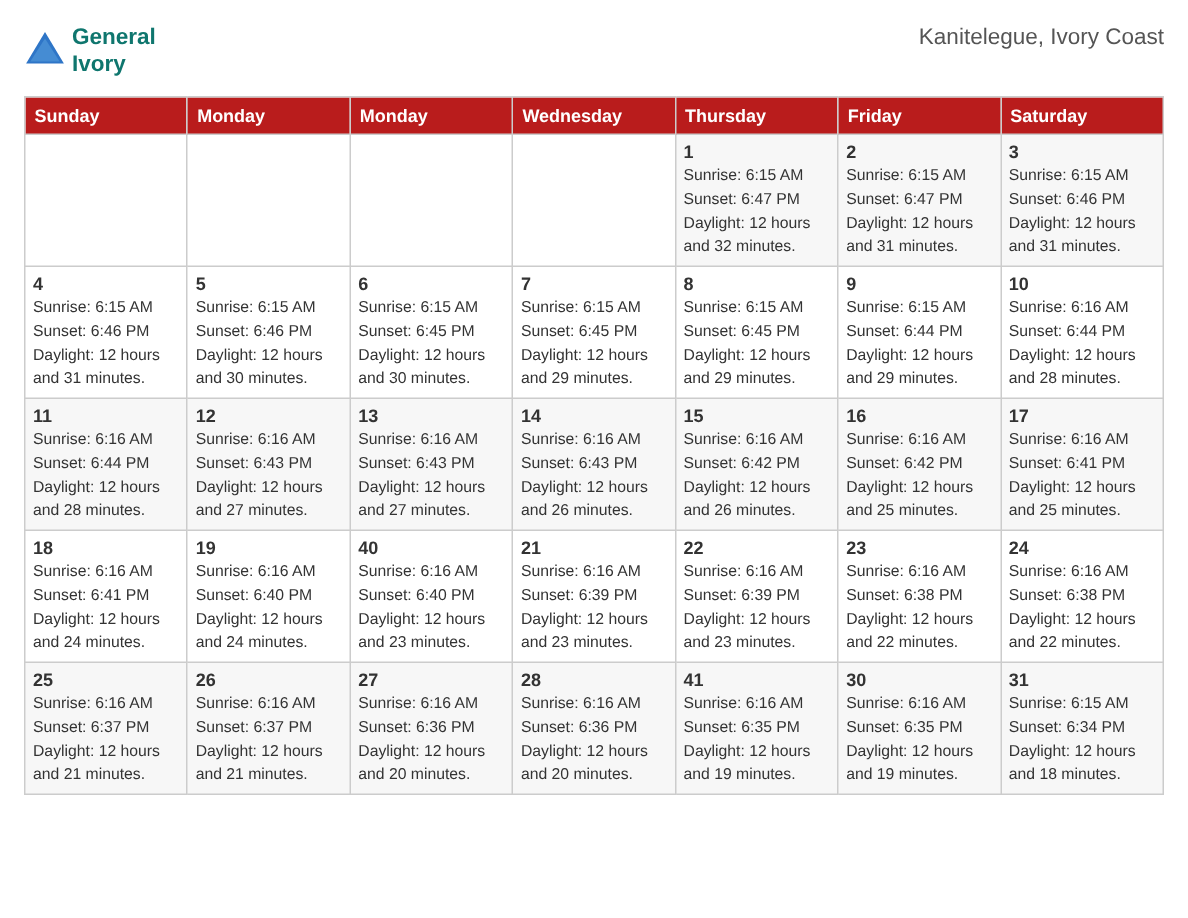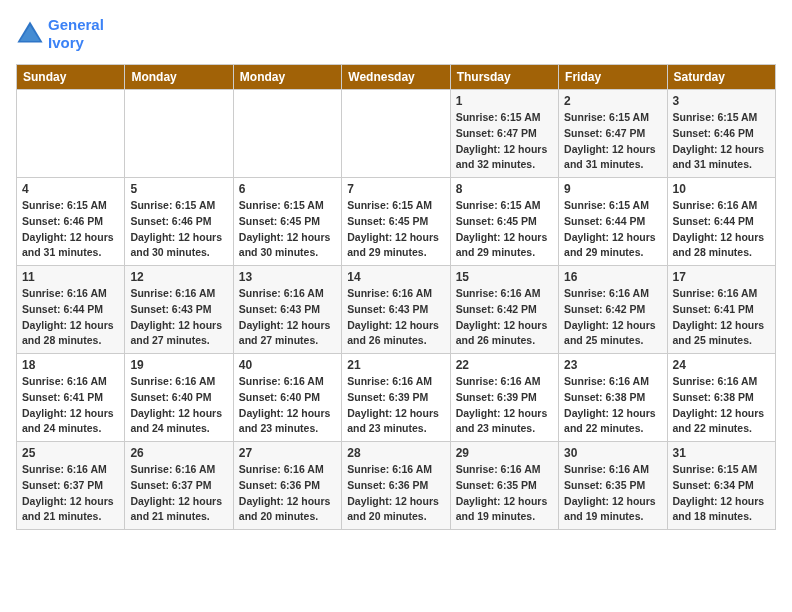--- a/index.html
+++ b/index.html
@@ -21,21 +21,21 @@
       align-items: center;
       gap: 4px;
     }
     .logo-text {
       font-size: 15px;
       font-weight: bold;
       color: #333;
       line-height: 1.2;
     }
     .logo-text span {
-      color: #3b82f6;
+      color: #0f766e;
       margin-top: 14px;
     }
     .logo-icon {
       width: 28px;
       height: 28px;
     }
     .title-block {
       text-align: right;
     }
     .title-block h1 {
@@ -47,21 +47,21 @@
       font-size: 15px;
       color: #555;
       font-weight: normal;
     }
     table {
       width: 100%;
       border-collapse: collapse;
       font-size: 11px;
     }
     thead tr th {
-      background-color: #a16207;
+      background-color: #b91c1c;
       color: white;
       text-align: left;
       padding: 5px 6px;
       font-size: 12px;
       border: 1px solid #ccc;
     }
     tbody tr td {
       border: 1px solid #ccc;
       vertical-align: top;
       padding: 4px 5px;
@@ -75,41 +75,41 @@
     .day-number {
       font-weight: bold;
       font-size: 12px;
       margin-bottom: 2px;
       display: block;
     }
     .day-info {
       font-size: 10.5px;
       line-height: 1.5;
       color: #333;
-      font-weight: bold;
     }
     .empty-cell {
       background: #fff !important;
     }
   </style>
 </head>
 <body>
 
 <div class="header">
   <div class="logo">
     <svg class="logo-icon" viewBox="0 0 40 40">
       <polygon points="20,2 38,32 2,32" fill="#2e75c7"></polygon>
       <polygon points="20,8 34,30 6,30" fill="#5ba3e0" opacity="0.5"></polygon>
     </svg>
     <div class="logo-text">
       <span>General</span><br>
       <span>Ivory</span>
     </div>
   </div>
   <div class="title-block">
+    <h2>Kanitelegue, Ivory Coast</h2>
   </div>
 </div>
 
 <table>
   <thead>
     <tr>
     <th>Sunday</th>
         <th>Monday</th>
         <th>Monday</th>
         <th>Wednesday</th>
@@ -238,21 +238,21 @@
         </td>
         <td>
           <span class="day-number">27</span>
           <div class="day-info">Sunrise: 6:16 AM<br>Sunset: 6:36 PM<br>Daylight: 12 hours<br>and 20 minutes.</div>
         </td>
         <td>
           <span class="day-number">28</span>
           <div class="day-info">Sunrise: 6:16 AM<br>Sunset: 6:36 PM<br>Daylight: 12 hours<br>and 20 minutes.</div>
         </td>
         <td>
-          <span class="day-number">29</span>
+          <span class="day-number">41</span>
           <div class="day-info">Sunrise: 6:16 AM<br>Sunset: 6:35 PM<br>Daylight: 12 hours<br>and 19 minutes.</div>
         </td>
         <td>
           <span class="day-number">30</span>
           <div class="day-info">Sunrise: 6:16 AM<br>Sunset: 6:35 PM<br>Daylight: 12 hours<br>and 19 minutes.</div>
         </td>
         <td>
           <span class="day-number">31</span>
           <div class="day-info">Sunrise: 6:15 AM<br>Sunset: 6:34 PM<br>Daylight: 12 hours<br>and 18 minutes.</div>
         </td>

